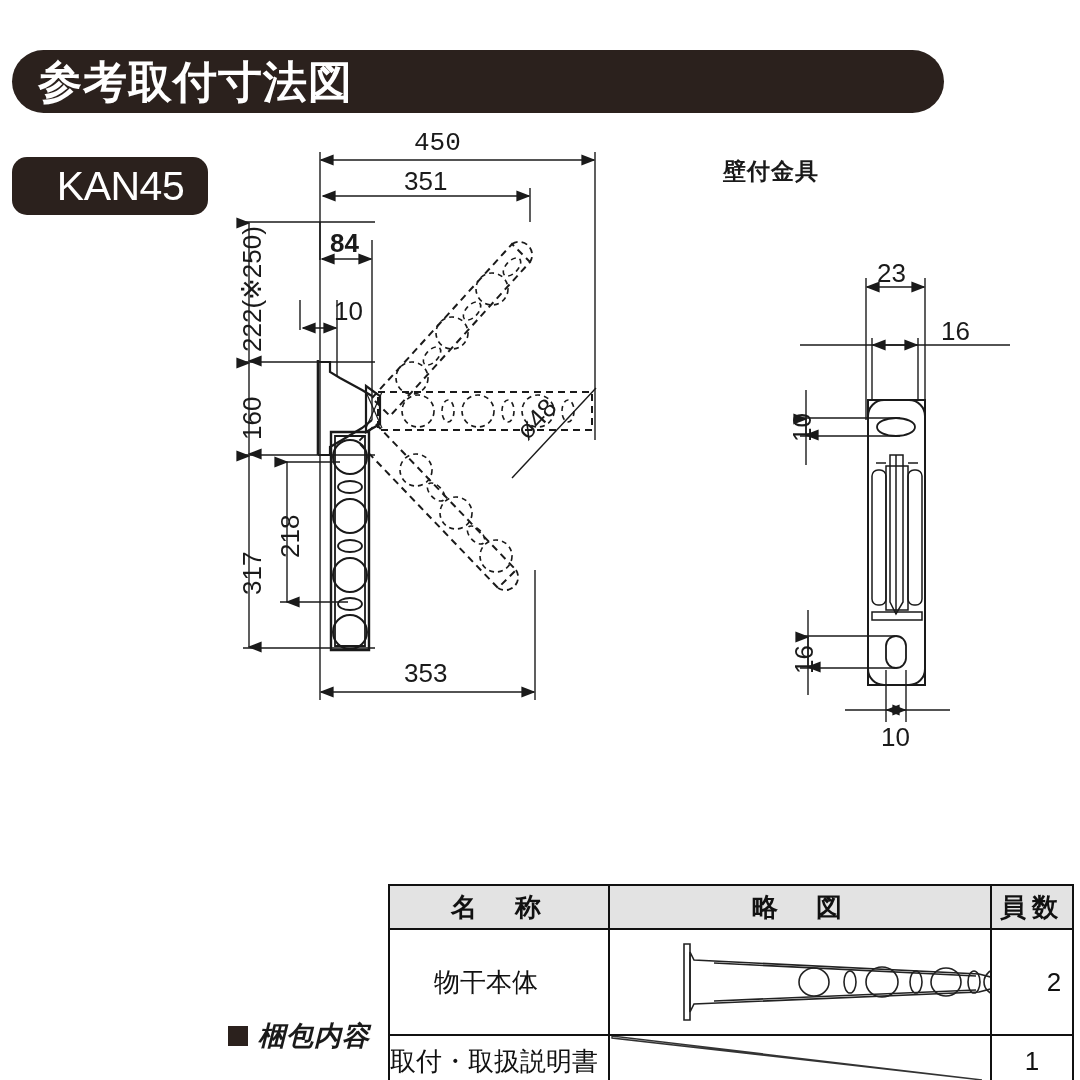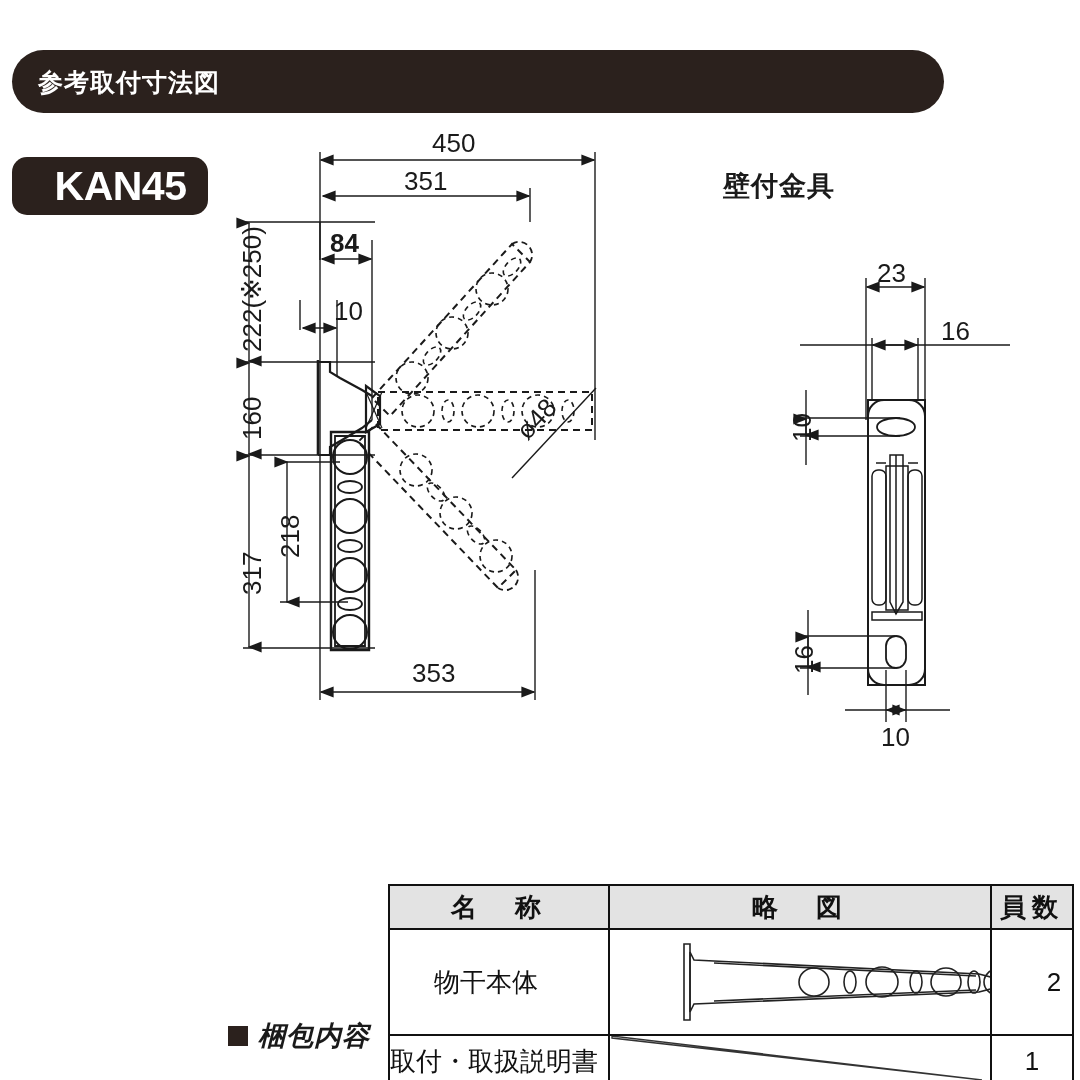--- a/index.html
+++ b/index.html
@@ -13,42 +13,42 @@
 
   
   .header-pill {
     position: absolute; left: 12px; top: 50px;
     width: 932px; height: 63px;
     background: #2b211d;
     border-radius: 34px;
   }
   .header-title {
     position: absolute; left: 38px; top: 62px;
-    font-size: 25px; font-weight: bold; color: #ffffff;
+    font-size: 44px; font-weight: bold; color: #ffffff;
     letter-spacing: 1px; line-height: 40px;
   }
 
   
   .model-badge {
     position: absolute; left: 12px; top: 157px;
     width: 196px; height: 58px;
     background: #2b211d; border-radius: 15px;
   }
   .model-badge-label {
     position: absolute; left: 12px; top: 157px;
     width: 217px; height: 58px;
     display: flex; align-items: center; justify-content: center;
-    font-size: 41px; font-weight: bold; color: #ffffff;
+    font-size: 41px; font-weight: normal; color: #ffffff;
     letter-spacing: -0.5px;
   }
 
   
   .section-title-wall {
-    position: absolute; left: 723px; top: 168px;
-    font-size: 27px; font-weight: bold; color: #1a1a1a;
+    position: absolute; left: 723px; top: 156px;
+    font-size: 23px; font-weight: bold; color: #1a1a1a;
     letter-spacing: 1px;
   }
 
   
   .dim {
     position: absolute;
     font-size: 26px; color: #1a1a1a;
     white-space: nowrap;
     font-family: "Liberation Sans", "DejaVu Sans", sans-serif;
   }
@@ -275,29 +275,29 @@
       <line x1="808" y1="610" x2="808" y2="695"></line>
       <line x1="808" y1="637" x2="808" y2="667" marker-start="url(#arwU)" marker-end="url(#arwD)"></line>
 
       <line x1="886" y1="670" x2="886" y2="722"></line>
       <line x1="906" y1="670" x2="906" y2="722"></line>
       <line x1="845" y1="710" x2="950" y2="710"></line>
       <line x1="887" y1="710" x2="905" y2="710" marker-start="url(#arwL)" marker-end="url(#arwR)"></line>
     </g>
   </svg>
 
-  <div class="dim" style="left:432px; top:128px;">450</div>
+  <div class="dim" style="left:414px; top:128px;font-family:Liberation Mono, monospace;">450</div>
   <div class="dim" style="left:404px; top:166px;">351</div>
   <div class="dim" style="left:330px; top:228px;font-weight:bold;">84</div>
   <div class="dim" style="left:334px; top:296px;">10</div>
   <div class="dim vert" style="left:237px; top:352px;">222(※250)</div>
   <div class="dim vert" style="left:237px; top:440px;">160</div>
   <div class="dim vert" style="left:237px; top:595px;">317</div>
   <div class="dim vert" style="left:275px; top:558px;">218</div>
-  <div class="dim" style="left:404px; top:658px;margin-left:8px;">353</div>
+  <div class="dim" style="left:404px; top:658px;">353</div>
   <div class="dim" style="left:510px; top:425px; transform-origin:0 0; transform:rotate(-47deg);">ø48</div>
 
   <div class="dim" style="left:877px; top:258px;">23</div>
   <div class="dim" style="left:941px; top:316px;">16</div>
   <div class="dim vert" style="left:787px; top:442px;">10</div>
   <div class="dim vert" style="left:789px; top:674px;">16</div>
   <div class="dim" style="left:881px; top:722px;">10</div>
 
   <div class="pack-square"></div>
   <div class="pack-text">梱包内容</div>

